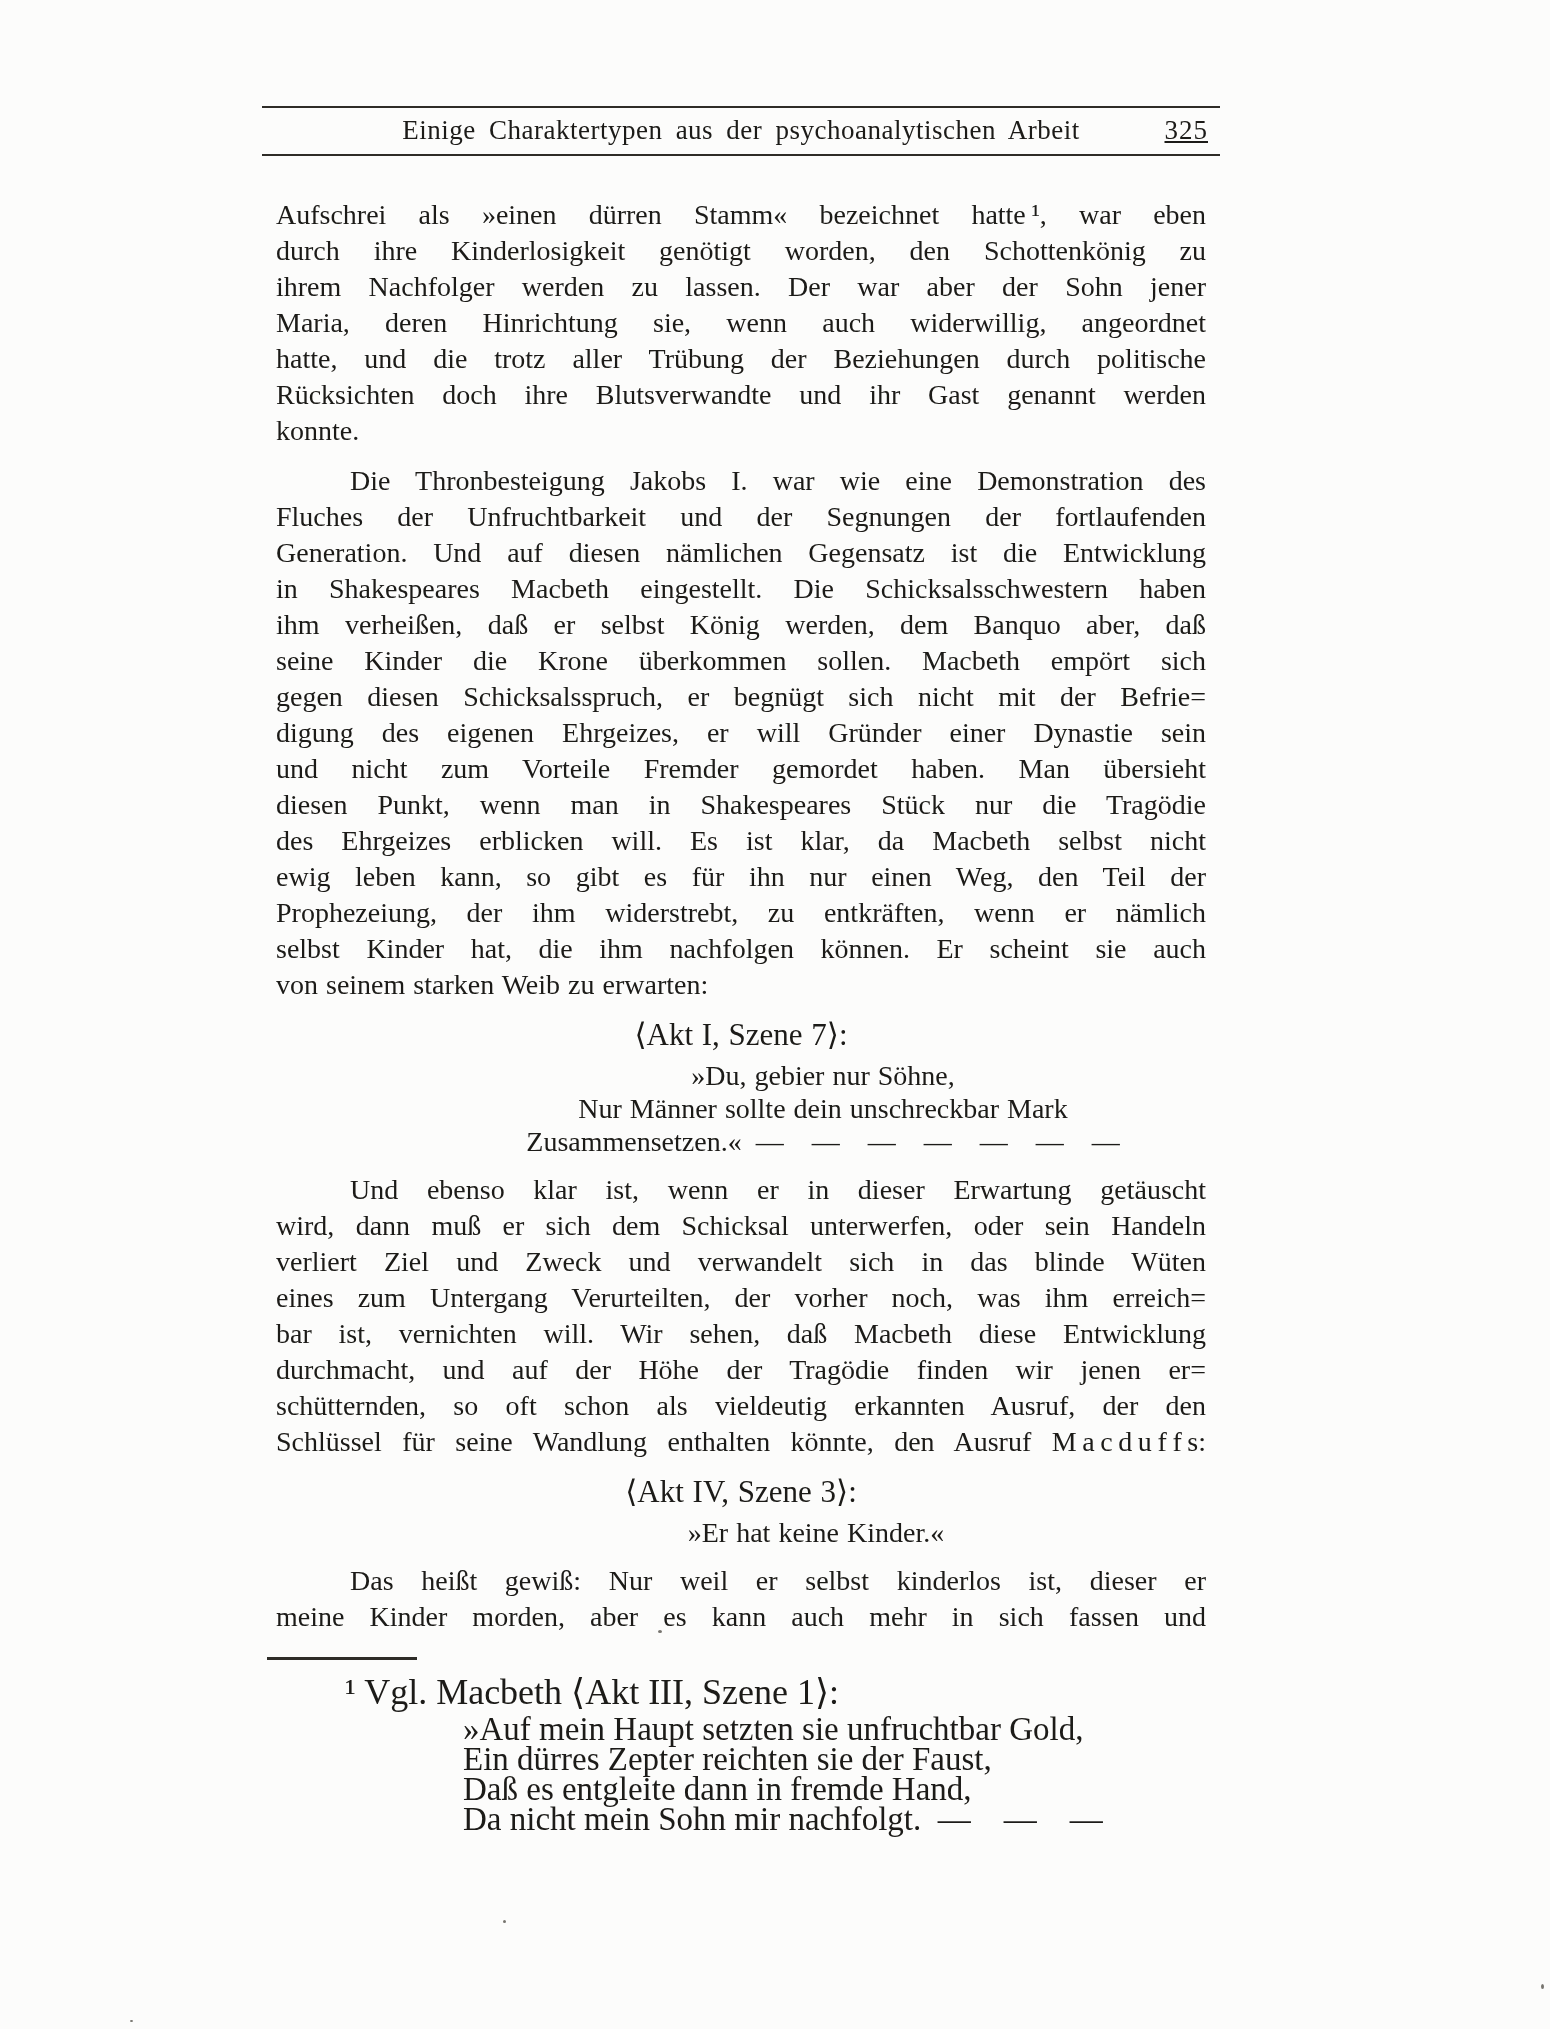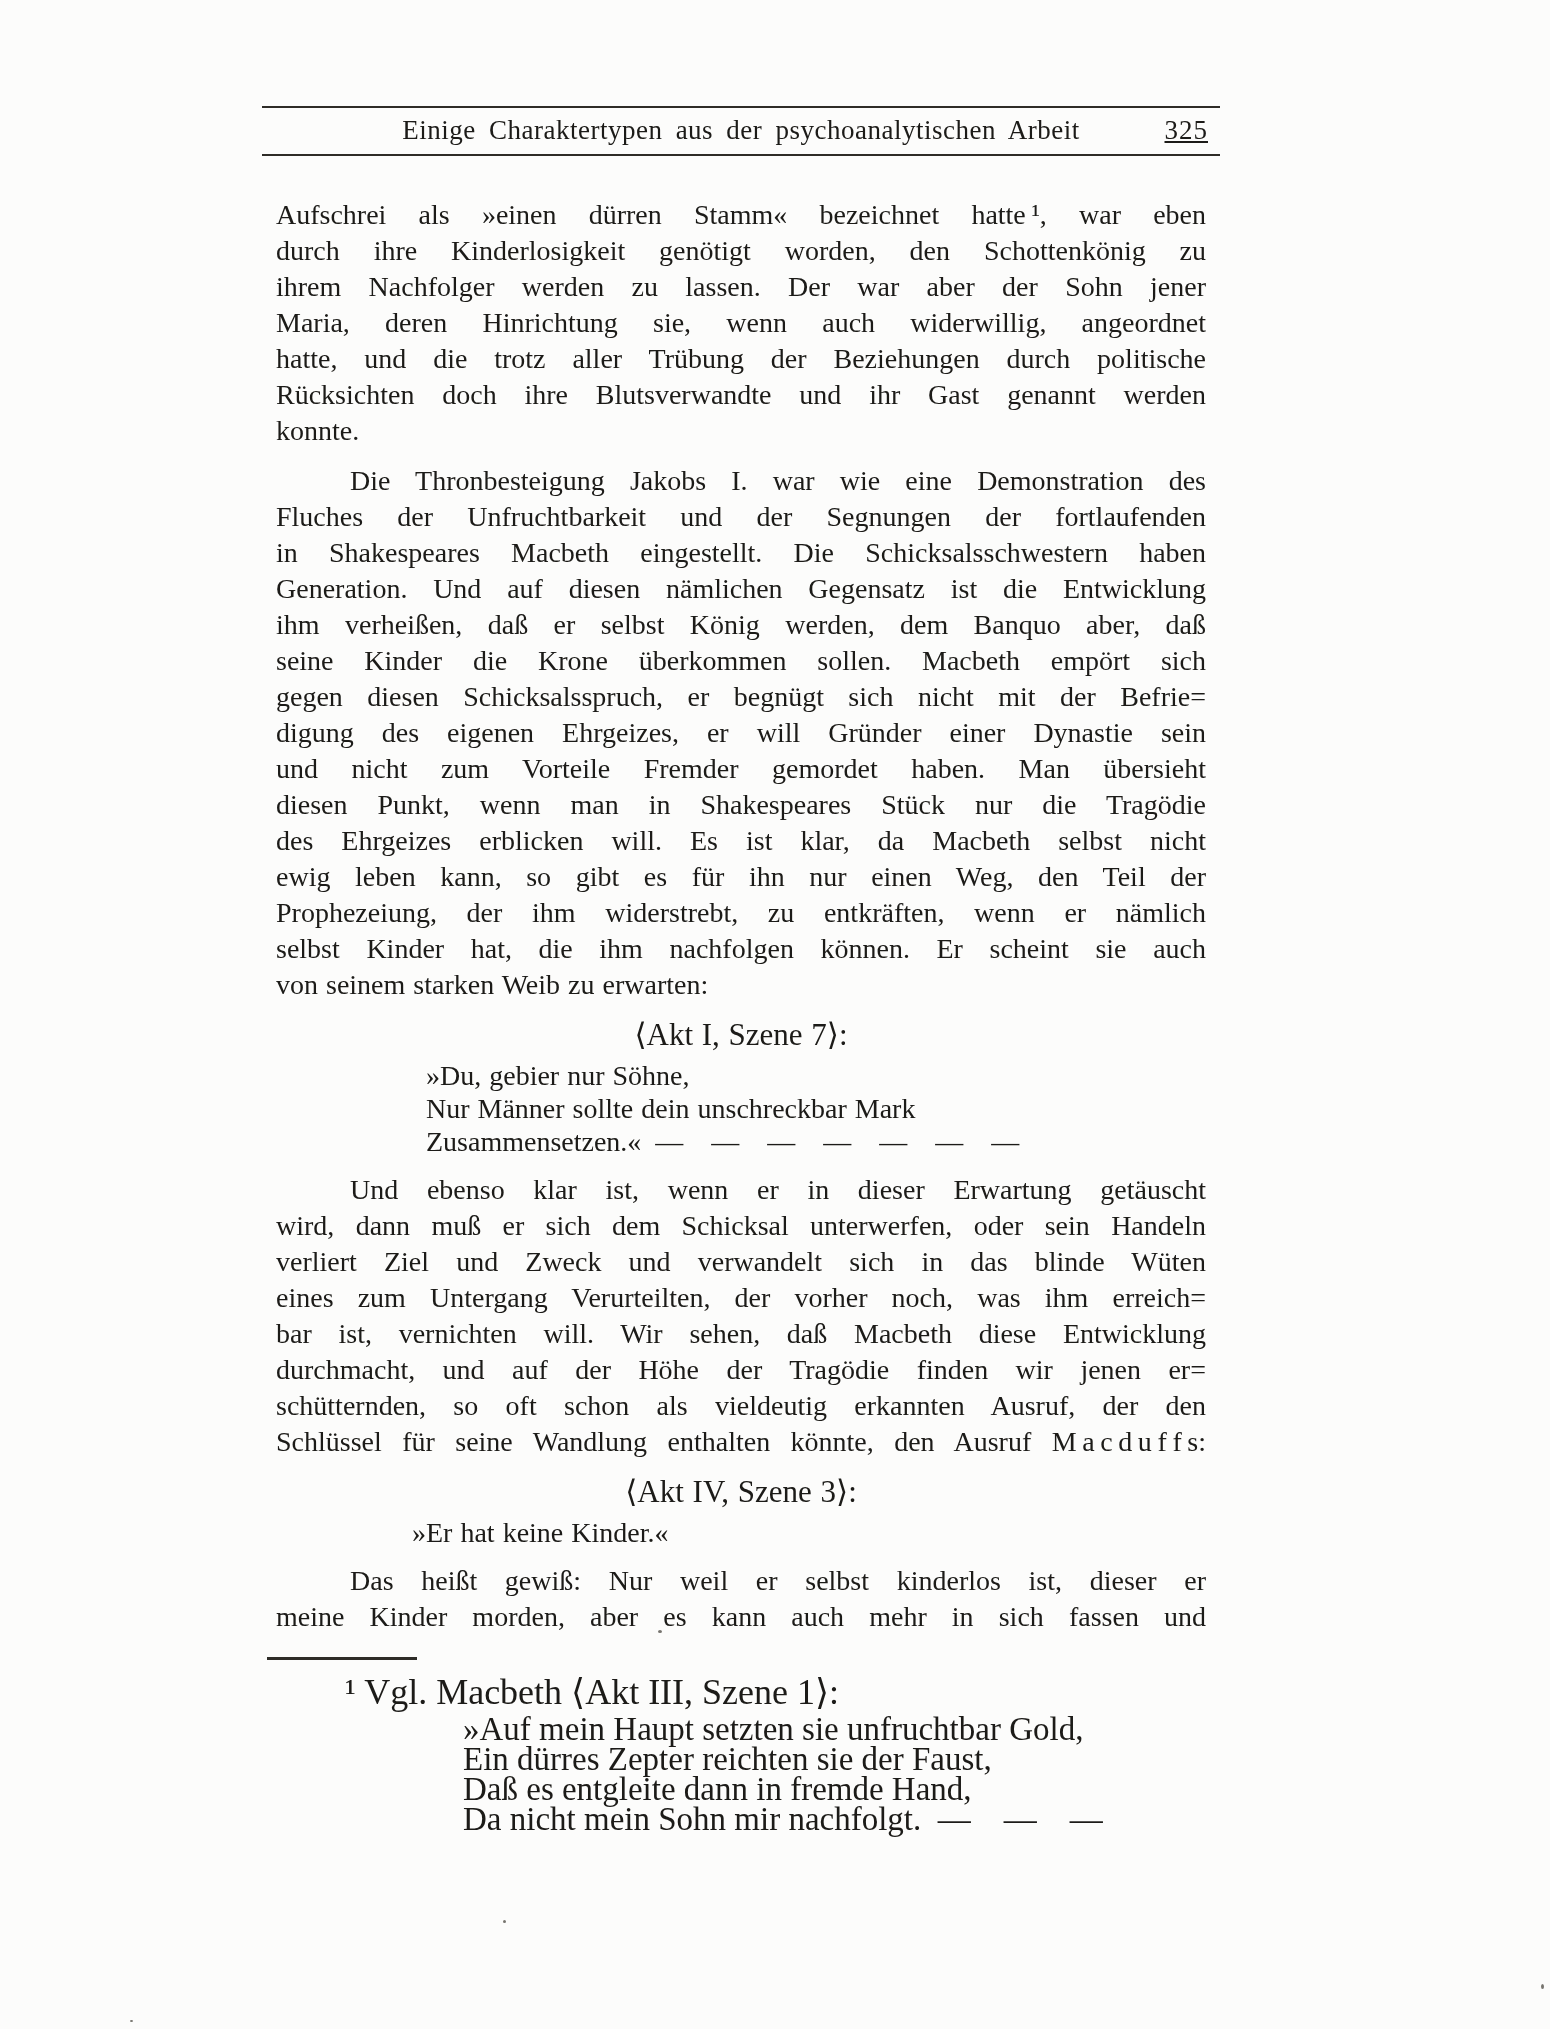--- a/index.html
+++ b/index.html
@@ -56,21 +56,21 @@
   .scene-heading{
     text-align:center;
     font-size:31px;
     line-height:36px;
     margin:14px 0 6px 0;
   }
   .verse{margin:0 0 12px 164px;}
   .vline{
     line-height:33px;
     white-space:pre-wrap;
-    text-align:left;
+    text-align:center;
   }
   
   .footnote{margin-top:22px;}
   .footnote-rule{
     width:150px;
     margin-left:5px;
     border-top:3px solid #2e2c27;
   }
   .footnote-intro{
     margin-top:14px;
@@ -113,22 +113,22 @@
           <div class="line jl">durch ihre Kinderlosigkeit genötigt worden, den Schottenkönig zu</div>
           <div class="line jl">ihrem Nachfolger werden zu lassen. Der war aber der Sohn jener</div>
           <div class="line jl">Maria, deren Hinrichtung sie, wenn auch widerwillig, angeordnet</div>
           <div class="line jl">hatte, und die trotz aller Trübung der Beziehungen durch politische</div>
           <div class="line jl">Rücksichten doch ihre Blutsverwandte und ihr Gast genannt werden</div>
           <div class="line">konnte.</div>
         </div>
         <div class="para">
           <div class="line jl ind">Die Thronbesteigung Jakobs I. war wie eine Demonstration des</div>
           <div class="line jl">Fluches der Unfruchtbarkeit und der Segnungen der fortlaufenden</div>
+          <div class="line jl">Generation. Und auf diesen nämlichen Gegensatz ist die Entwicklung</div>
           <div class="line jl">in Shakespeares Macbeth eingestellt. Die Schicksalsschwestern haben</div>
-          <div class="line jl">Generation. Und auf diesen nämlichen Gegensatz ist die Entwicklung</div>
           <div class="line jl">ihm verheißen, daß er selbst König werden, dem Banquo aber, daß</div>
           <div class="line jl">seine Kinder die Krone überkommen sollen. Macbeth empört sich</div>
           <div class="line jl">gegen diesen Schicksalsspruch, er begnügt sich nicht mit der Befrie=</div>
           <div class="line jl">digung des eigenen Ehrgeizes, er will Gründer einer Dynastie sein</div>
           <div class="line jl">und nicht zum Vorteile Fremder gemordet haben. Man übersieht</div>
           <div class="line jl">diesen Punkt, wenn man in Shakespeares Stück nur die Tragödie</div>
           <div class="line jl">des Ehrgeizes erblicken will. Es ist klar, da Macbeth selbst nicht</div>
           <div class="line jl">ewig leben kann, so gibt es für ihn nur einen Weg, den Teil der</div>
           <div class="line jl">Prophezeiung, der ihm widerstrebt, zu entkräften, wenn er nämlich</div>
           <div class="line jl">selbst Kinder hat, die ihm nachfolgen können. Er scheint sie auch</div>

